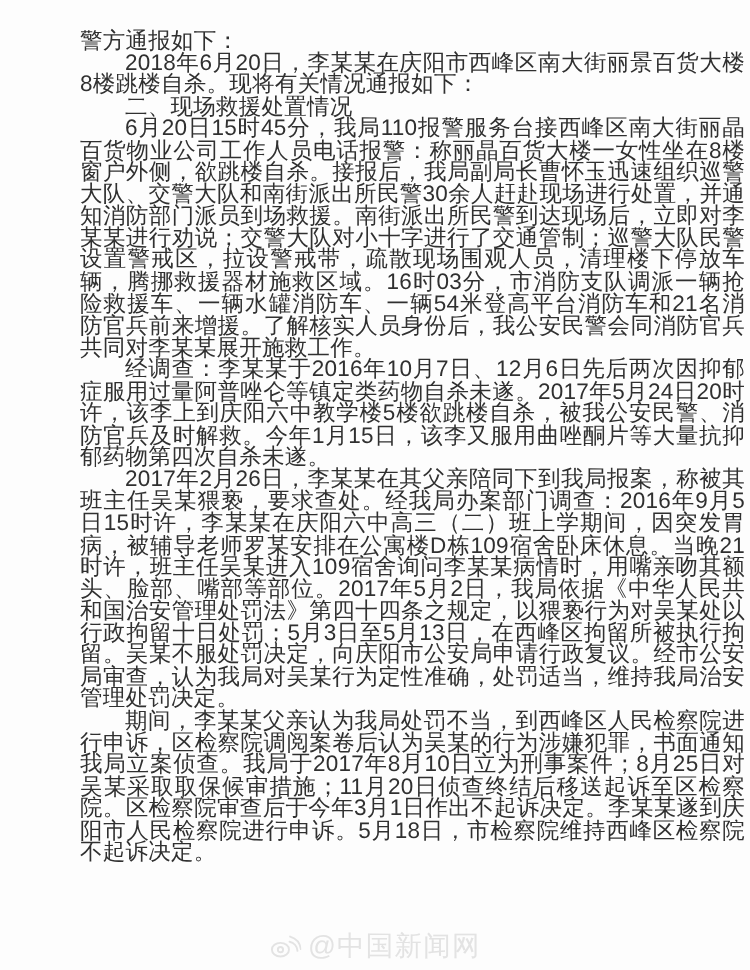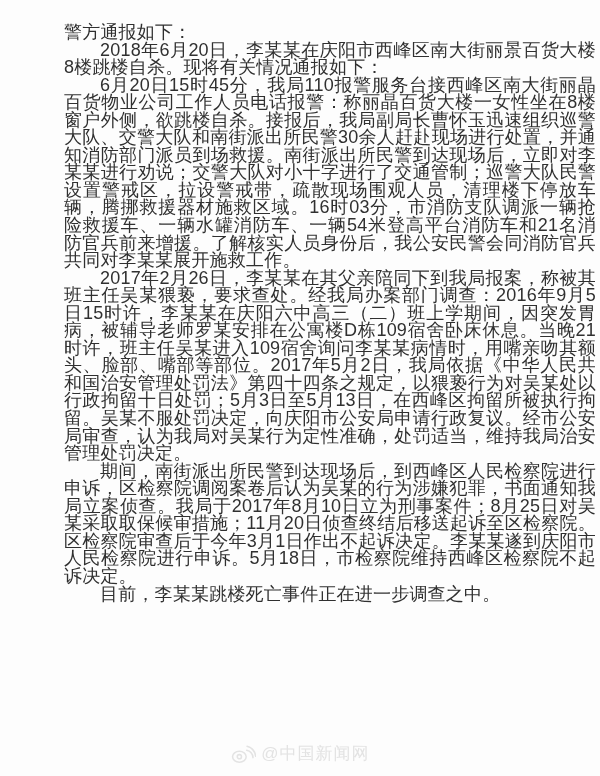--- a/index.html
+++ b/index.html
@@ -39,36 +39,37 @@
   .watermark {
     position: absolute;
     top: 742px;
     left: 0;
     width: 100%;
     display: flex;
     align-items: center;
     justify-content: center;
     gap: 5px;
     color: var(--wm);
-    font-size: 17px;
+    font-size: 22px;
     letter-spacing: 1px;
     user-select: none;
   }
   .watermark svg { display: block; }
 </style>
 </head>
 <body>
 
 <div class="doc">
   <p>警方通报如下：</p>
   <p class="indent">2018年6月20日，李某某在庆阳市西峰区南大街丽景百货大楼8楼跳楼自杀。现将有关情况通报如下：</p>
+  <p class="indent">二、现场救援处置情况</p>
   <p class="indent">6月20日15时45分，我局110报警服务台接西峰区南大街丽晶百货物业公司工作人员电话报警：称丽晶百货大楼一女性坐在8楼窗户外侧，欲跳楼自杀。接报后，我局副局长曹怀玉迅速组织巡警大队、交警大队和南街派出所民警30余人赶赴现场进行处置，并通知消防部门派员到场救援。南街派出所民警到达现场后，立即对李某某进行劝说；交警大队对小十字进行了交通管制；巡警大队民警设置警戒区，拉设警戒带，疏散现场围观人员，清理楼下停放车辆，腾挪救援器材施救区域。16时03分，市消防支队调派一辆抢险救援车、一辆水罐消防车、一辆54米登高平台消防车和21名消防官兵前来增援。了解核实人员身份后，我公安民警会同消防官兵共同对李某某展开施救工作。</p>
+  <p class="indent">经调查：李某某于2016年10月7日、12月6日先后两次因抑郁症服用过量阿普唑仑等镇定类药物自杀未遂。2017年5月24日20时许，该李上到庆阳六中教学楼5楼欲跳楼自杀，被我公安民警、消防官兵及时解救。今年1月15日，该李又服用曲唑酮片等大量抗抑郁药物第四次自杀未遂。</p>
   <p class="indent">2017年2月26日，李某某在其父亲陪同下到我局报案，称被其班主任吴某猥亵，要求查处。经我局办案部门调查：2016年9月5日15时许，李某某在庆阳六中高三（二）班上学期间，因突发胃病，被辅导老师罗某安排在公寓楼D栋109宿舍卧床休息。当晚21时许，班主任吴某进入109宿舍询问李某某病情时，用嘴亲吻其额头、脸部、嘴部等部位。2017年5月2日，我局依据《中华人民共和国治安管理处罚法》第四十四条之规定，以猥亵行为对吴某处以行政拘留十日处罚；5月3日至5月13日，在西峰区拘留所被执行拘留。吴某不服处罚决定，向庆阳市公安局申请行政复议。经市公安局审查，认为我局对吴某行为定性准确，处罚适当，维持我局治安管理处罚决定。</p>
-  <p class="indent">期间，南街派出所民警到达现场后，到西峰区人民检察院进行申诉，区检察院调阅案卷后认为吴某的行为涉嫌犯罪，书面通知我局立案侦查。我局于2017年8月10日立为刑事案件；8月25日对吴某采取取保候审措施；11月20日侦查终结后移送起诉至区检察院。区检察院审查后于今年3月1日作出不起诉决定。李某某遂到庆阳市人民检察院进行申诉。5月18日，市检察院维持西峰区检察院不起诉决定。</p>
-  <p class="indent">目前，李某某跳楼死亡事件正在进一步调查之中。</p>
+  <p class="indent">期间，李某某父亲认为我局处罚不当，到西峰区人民检察院进行申诉，区检察院调阅案卷后认为吴某的行为涉嫌犯罪，书面通知我局立案侦查。我局于2017年8月10日立为刑事案件；8月25日对吴某采取取保候审措施；11月20日侦查终结后移送起诉至区检察院。区检察院审查后于今年3月1日作出不起诉决定。李某某遂到庆阳市人民检察院进行申诉。5月18日，市检察院维持西峰区检察院不起诉决定。</p>
 </div>
 
 <div class="watermark">
   <span>
     <svg viewBox="0 0 28 22" width="26" height="20" fill="none" stroke="currentColor" stroke-width="1.7" stroke-linecap="round">
       <ellipse cx="10" cy="14" rx="7.5" ry="6"></ellipse>
       <circle cx="10" cy="14" r="2.3"></circle>
       <path d="M18 7 a 9 9 0 0 1 7 8"></path>
       <path d="M18.5 2.5 a 13.5 13.5 0 0 1 9.5 11"></path>
     </svg>

